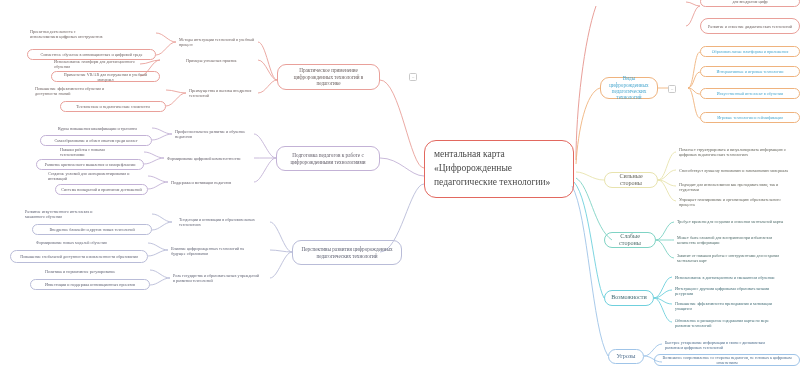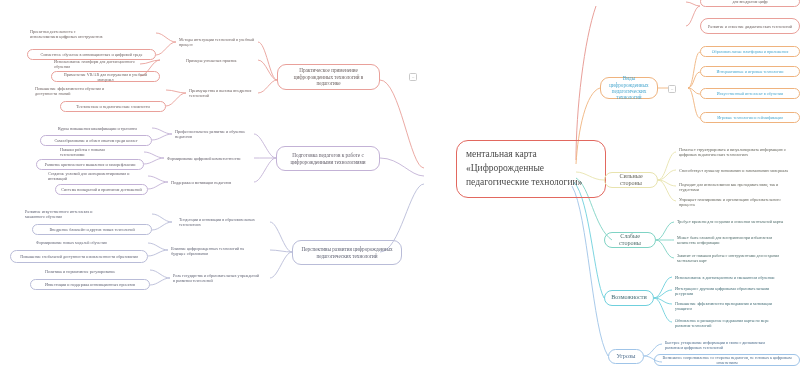--- a/index.html
+++ b/index.html
@@ -31,21 +31,20 @@
   
   .center{
     border:1.4px solid #e2685f;
     border-radius:12px;
     font-size:9.5px;
     color:#4a4a4a;
     text-align:left;
     justify-content:flex-start;
     padding:6px 9px;
     line-height:1.45;
-    margin-left:32px;
   }
 
   
   .c-red{border-color:#e9a09a;color:#6b5f5e;}
   .c-red-t{color:#6b5f5e;}
   .c-purple{border-color:#c3b2d6;color:#5f5a66;}
   .c-purple-t{color:#5f5a66;}
   .c-indigo{border-color:#b9bcd8;color:#5c5f70;}
   .c-indigo-t{color:#5c5f70;}
   .c-orange{border-color:#efb37e;color:#4aa8cf;}

